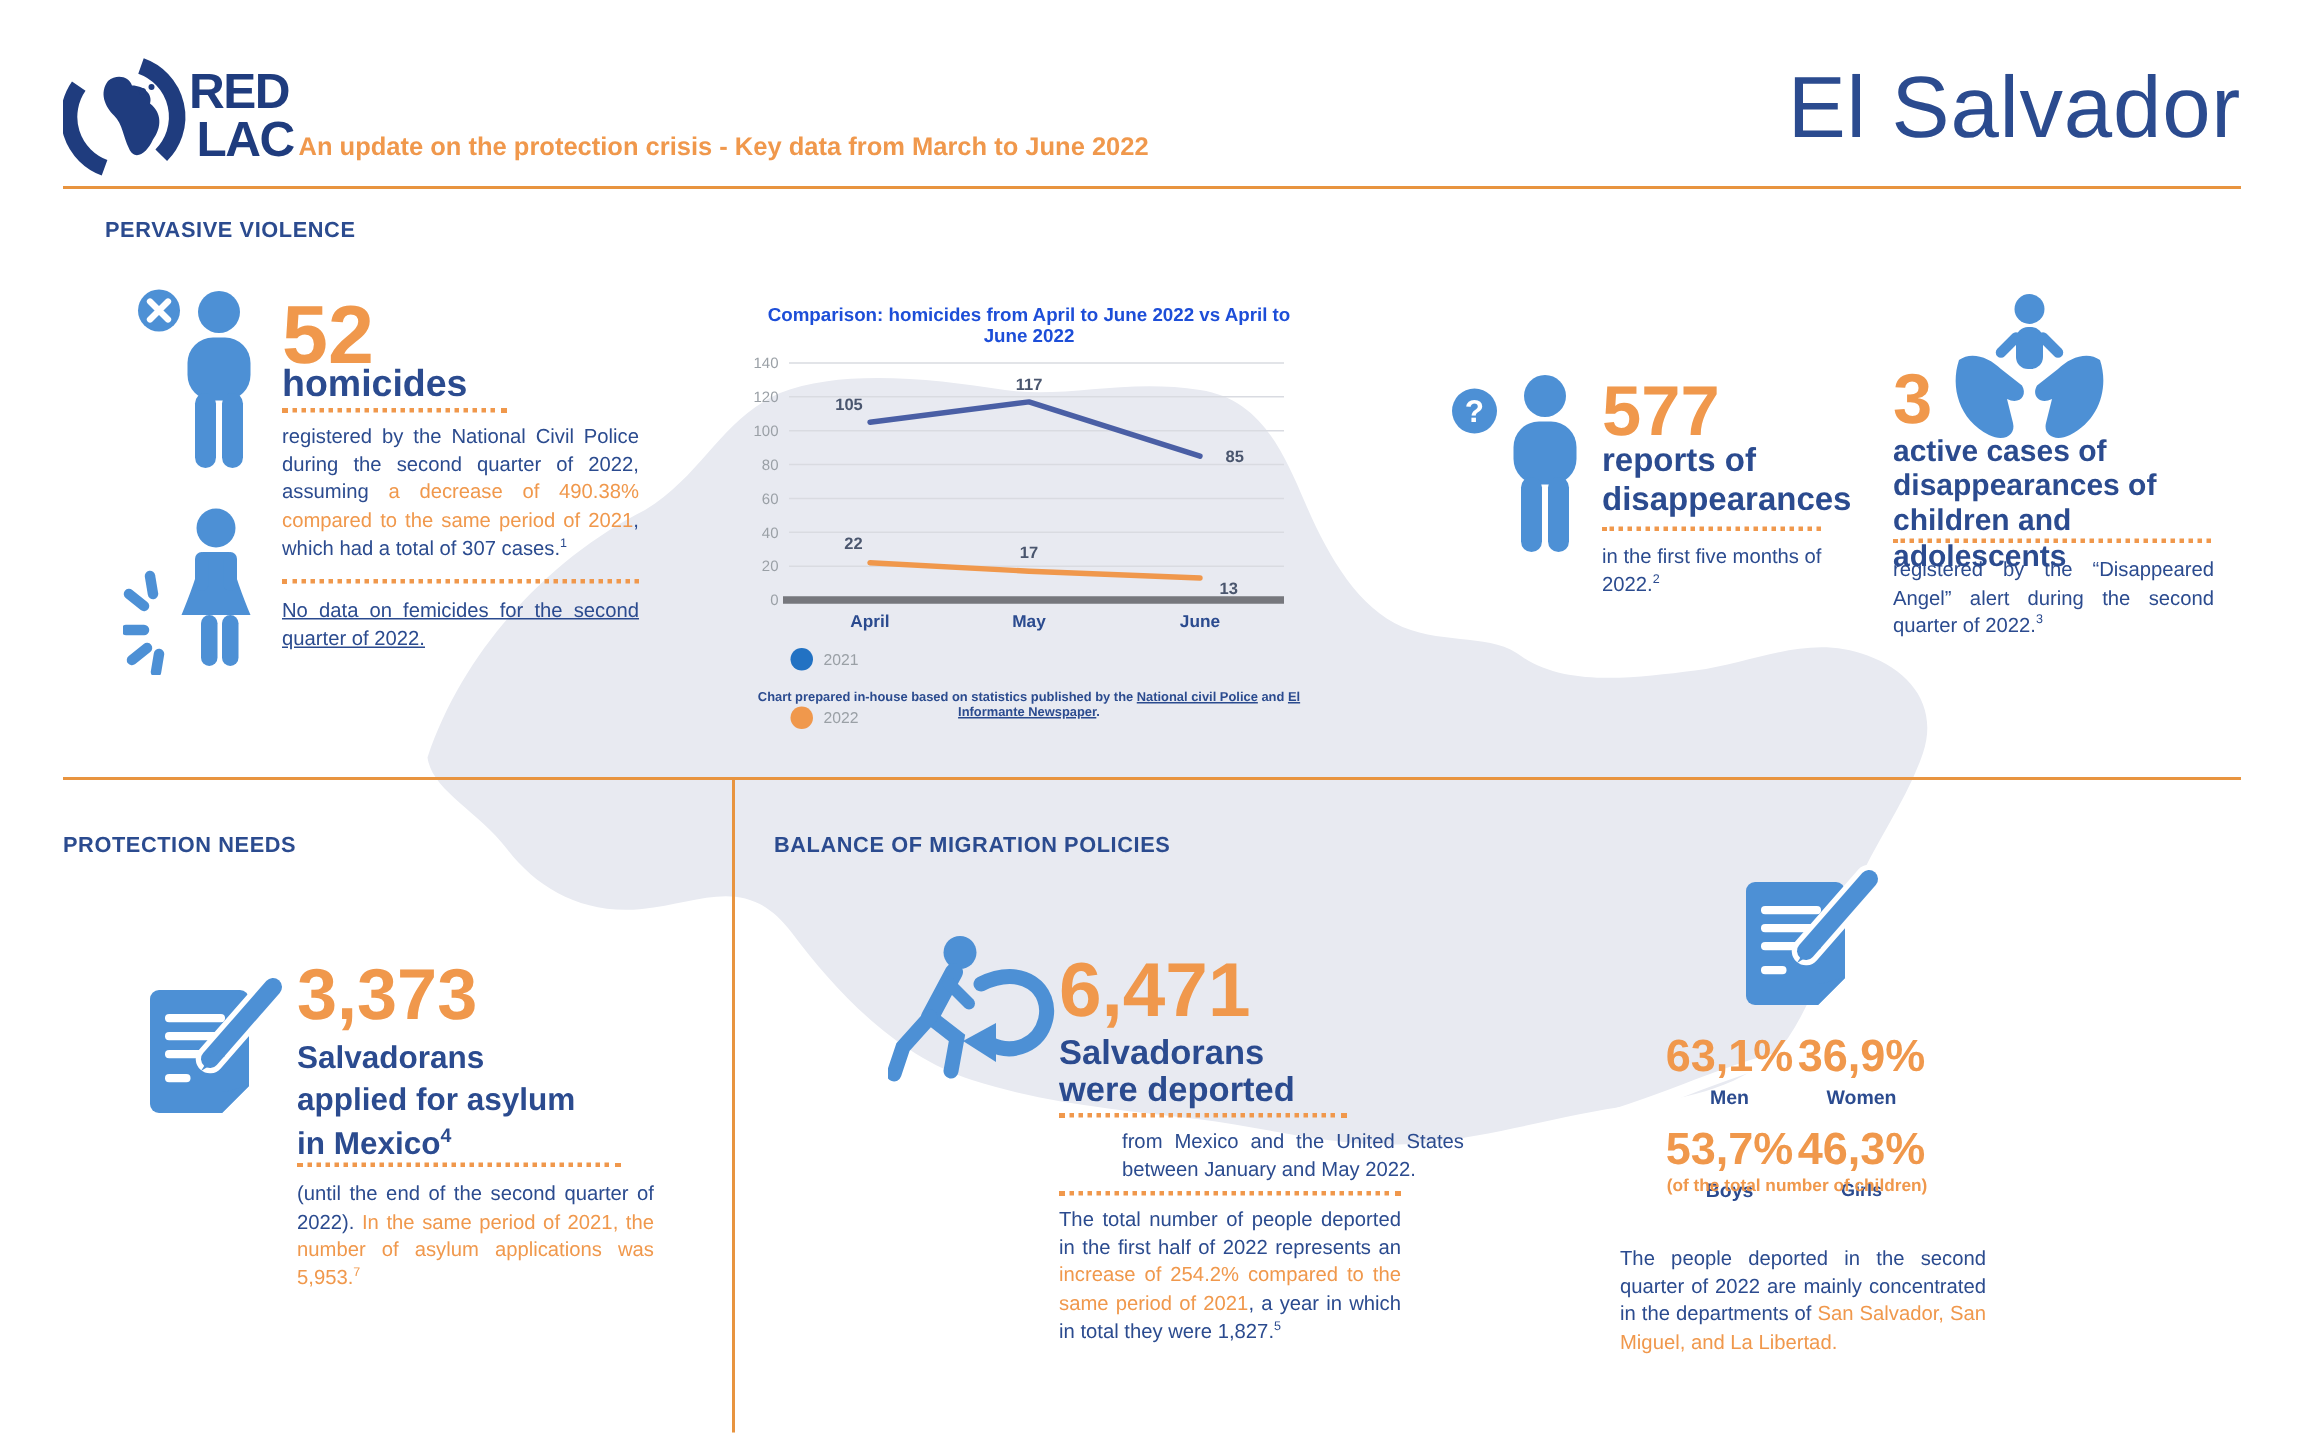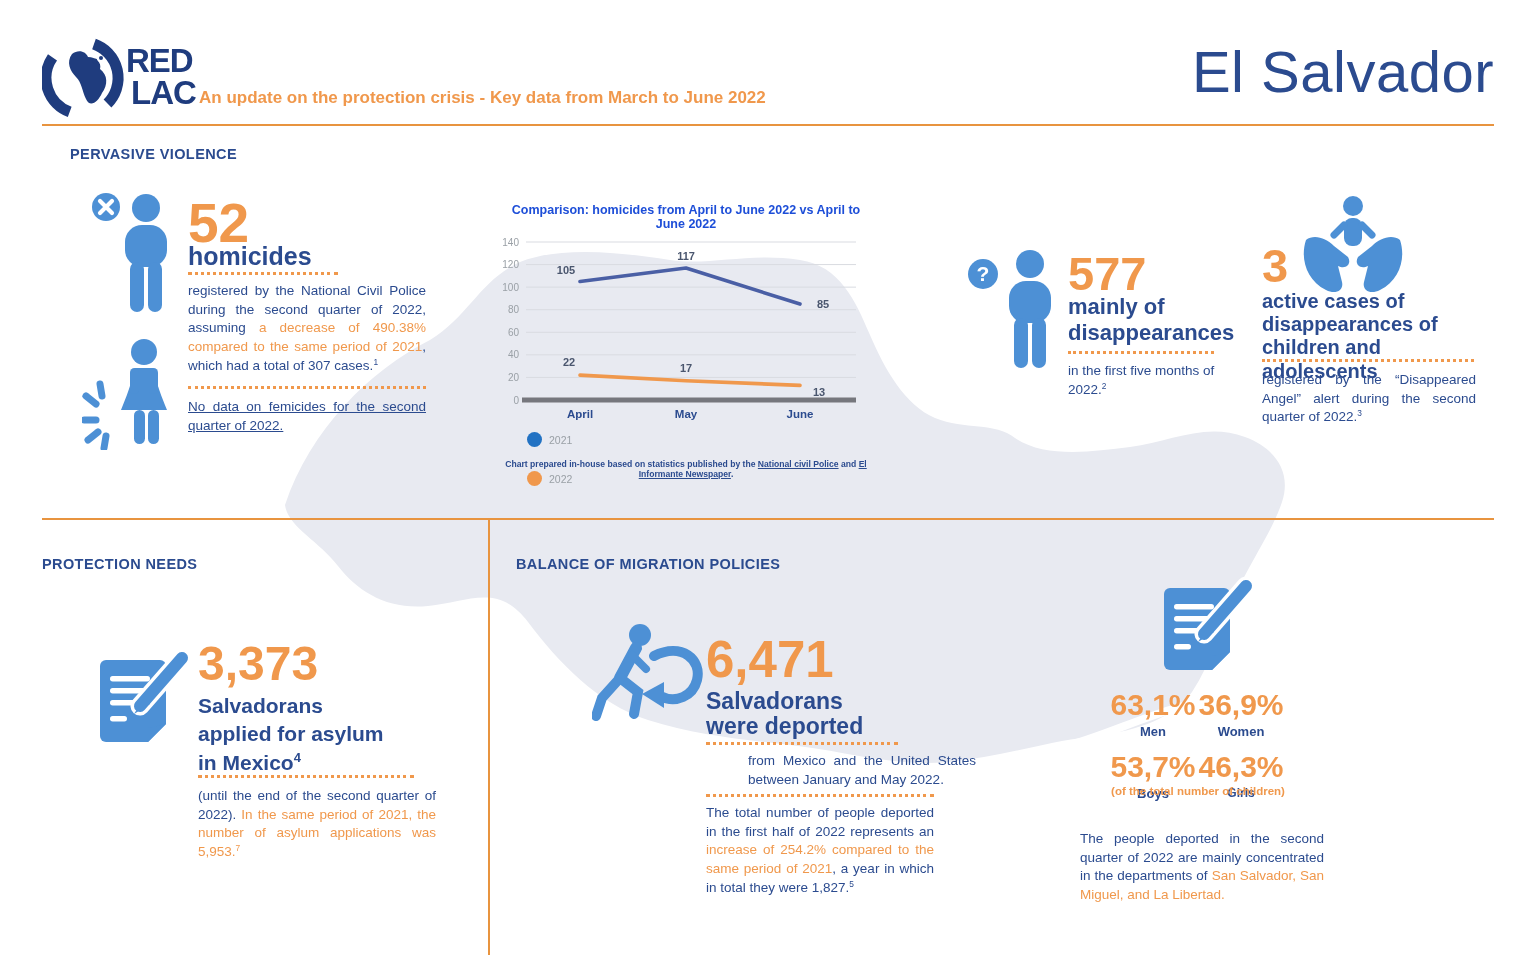--- a/index.html
+++ b/index.html
@@ -140,21 +140,21 @@
   <rect x="43" y="33" width="42" height="42" rx="17" fill="#4D90D5"></rect>
   <rect x="48" y="70" width="14" height="50" rx="7" fill="#4D90D5"></rect>
   <rect x="66" y="70" width="14" height="50" rx="7" fill="#4D90D5"></rect>
   <g>
     <circle cx="17" cy="26" r="15" fill="#4D90D5"></circle>
     <text x="17" y="33" font-size="21" font-weight="bold" fill="#ffffff" text-anchor="middle">?</text>
   </g>
 </svg>
 
 <div class="abs big-num" style="left:1068px;top:250px;font-size:47px;">577</div>
-<div class="abs stat-label" style="left:1068px;top:294px;font-size:22px;">mainly of</div>
+<div class="abs stat-label" style="left:1068px;top:294px;font-size:22px;">reports of</div>
 <div class="abs stat-label" style="left:1068px;top:320px;font-size:22px;">disappearances</div>
 <div class="abs dotted" style="left:1068px;top:351px;width:146px;"></div>
 <div class="abs body-text" style="left:1068px;top:362px;width:150px;text-align:left;">
   <span>in the first five months of 2022.</span><sup>2</sup>
 </div>
 
 <svg class="abs" style="left:1296px;top:194px;" width="114" height="108" viewBox="0 0 114 108">
   <circle cx="57" cy="12" r="10" fill="#4D90D5"></circle>
   <rect x="48" y="24" width="18" height="28" rx="8" fill="#4D90D5"></rect>
   <path d="M48 31 L38 41 M66 31 L76 41" stroke="#4D90D5" stroke-width="7" stroke-linecap="round"></path>

